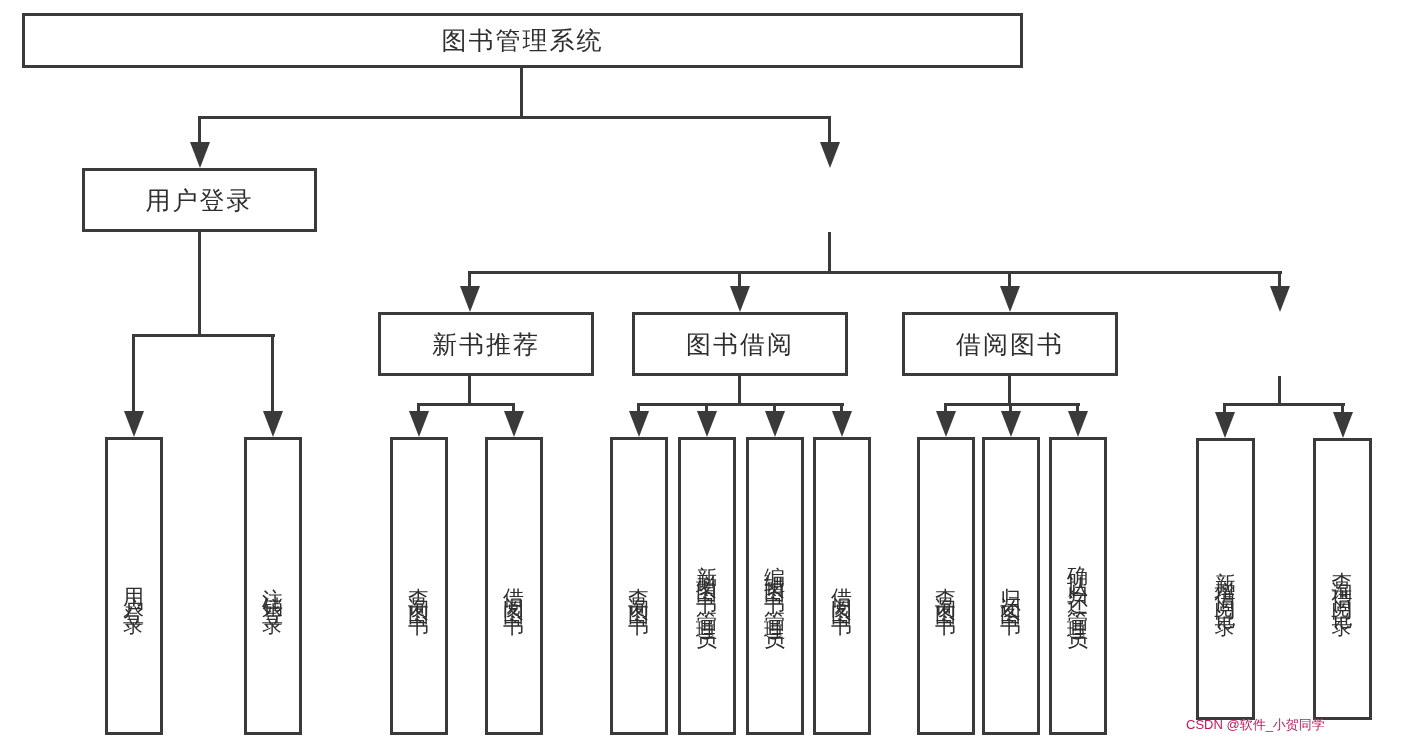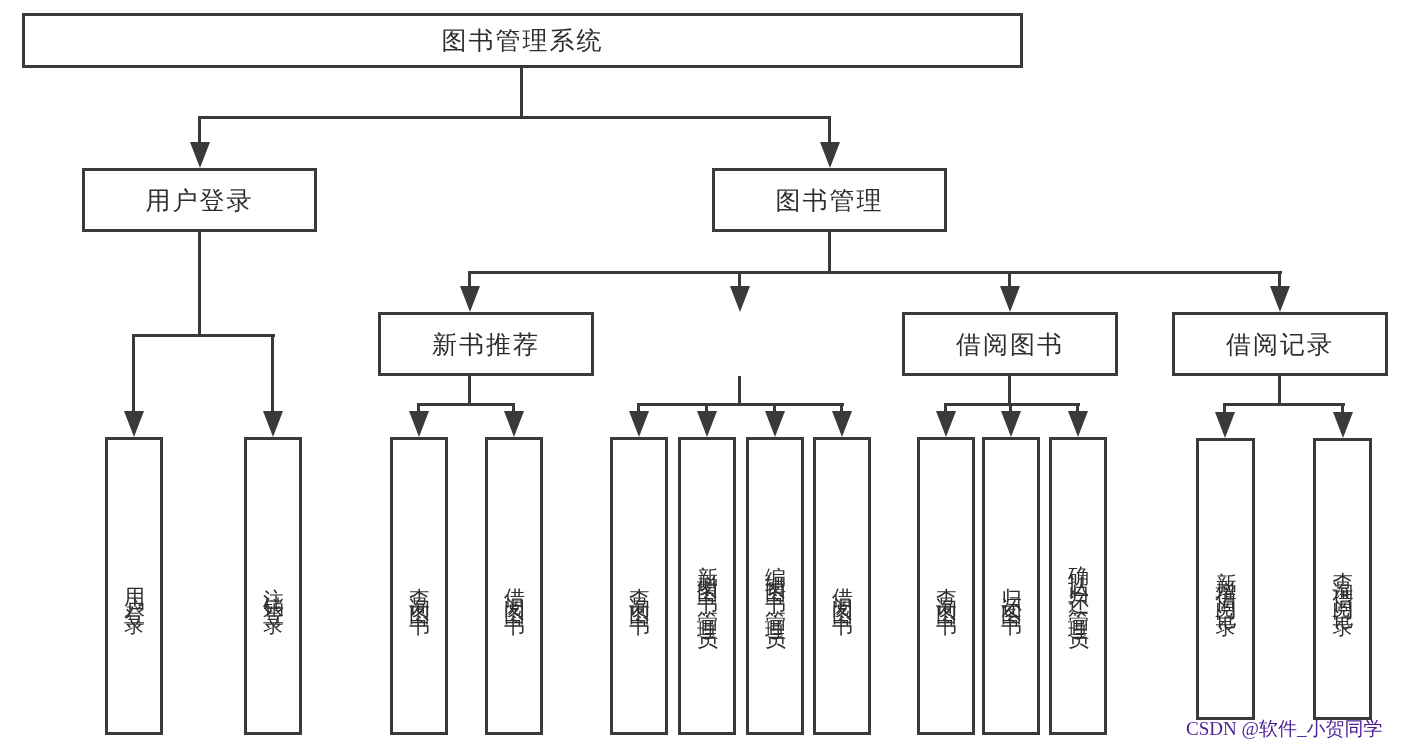--- a/index.html
+++ b/index.html
@@ -1,19 +1,19 @@
 <!DOCTYPE html>
 <html><head>
 <meta charset="utf-8">
 <style>
   html,body { margin:0; padding:0; background:#ffffff; }
   .canvas {
     position:relative; width:1405px; height:747px;
     background:#ffffff; overflow:hidden;
-    font-family:Liberation Serif, serif;
+    font-family:Liberation Sans, sans-serif;
     color:#2e2e2e;
   }
   .node {
     position:absolute; box-sizing:border-box;
     border:3px solid #3a3a3a; background:#ffffff;
     display:flex; align-items:center; justify-content:center;
     text-align:center;
   }
   .node.h { font-size:25px; letter-spacing:2px; }
   .node.v {
@@ -24,62 +24,61 @@
   .vl { position:absolute; width:3px; background:#3a3a3a; }
   .hl { position:absolute; height:3px; background:#3a3a3a; }
   .ah {
     position:absolute; width:0; height:0;
     border-left:10px solid transparent;
     border-right:10px solid transparent;
     border-top:26px solid #3a3a3a;
   }
   .watermark {
     position:absolute; left:1186px; top:716px; width:219px;
-    font-size:19px; color:#4c1d95; white-space:nowrap;
+    font-size:13px; color:#be185d; white-space:nowrap;
     text-shadow:1px 1px 0 #ffffff; z-index:5;
   }
 </style>
 </head>
 <body>
 
 <div class="canvas">
 
   <div class="node h" style="left:22px; top:13px; width:1001px; height:55px;">图书管理系统</div>
 
   <div class="vl" style="left:520px; top:68px; height:48px;"></div>
   <div class="hl" style="left:198px; top:116px; width:633px;"></div>
   <div class="vl" style="left:198px; top:116px; height:28px;"></div>
   <div class="ah" style="left:190px; top:142px;"></div>
   <div class="vl" style="left:828px; top:116px; height:28px;"></div>
   <div class="ah" style="left:820px; top:142px;"></div>
 
   <div class="node h" style="left:82px; top:168px; width:235px; height:64px;">用户登录</div>
-  <div class="node h" style="left:712px; top:168px; width:235px; height:64px;">图书管理</div>
 
   <div class="vl" style="left:198px; top:232px; height:104px;"></div>
   <div class="hl" style="left:132px; top:334px; width:143px;"></div>
   <div class="vl" style="left:132px; top:334px; height:79px;"></div>
   <div class="ah" style="left:124px; top:411px;"></div>
   <div class="vl" style="left:271px; top:334px; height:79px;"></div>
   <div class="ah" style="left:263px; top:411px;"></div>
 
   <div class="vl" style="left:828px; top:232px; height:42px;"></div>
   <div class="hl" style="left:468px; top:271px; width:814px;"></div>
   <div class="vl" style="left:468px;  top:271px; height:19px;"></div>
   <div class="ah" style="left:460px;  top:286px;"></div>
   <div class="vl" style="left:738px;  top:271px; height:19px;"></div>
   <div class="ah" style="left:730px;  top:286px;"></div>
   <div class="vl" style="left:1008px; top:271px; height:19px;"></div>
   <div class="ah" style="left:1000px; top:286px;"></div>
   <div class="vl" style="left:1278px; top:271px; height:19px;"></div>
   <div class="ah" style="left:1270px; top:286px;"></div>
 
   <div class="node h" style="left:378px; top:312px; width:216px; height:64px;">新书推荐</div>
+  <div class="node h" style="left:632px; top:312px; width:216px; height:64px;">图书借阅</div>
   <div class="node h" style="left:902px; top:312px; width:216px; height:64px;">借阅图书</div>
-  <div class="node h" style="left:1172px; top:312px; width:216px; height:64px;">借阅记录</div>
 
   <div class="vl" style="left:468px; top:376px; height:30px;"></div>
   <div class="hl" style="left:417px; top:403px; width:98px;"></div>
   <div class="vl" style="left:417px; top:403px; height:12px;"></div>
   <div class="ah" style="left:409px; top:411px;"></div>
   <div class="vl" style="left:512px; top:403px; height:12px;"></div>
   <div class="ah" style="left:504px; top:411px;"></div>
 
   <div class="vl" style="left:738px; top:376px; height:30px;"></div>
   <div class="hl" style="left:637px; top:403px; width:207px;"></div>

